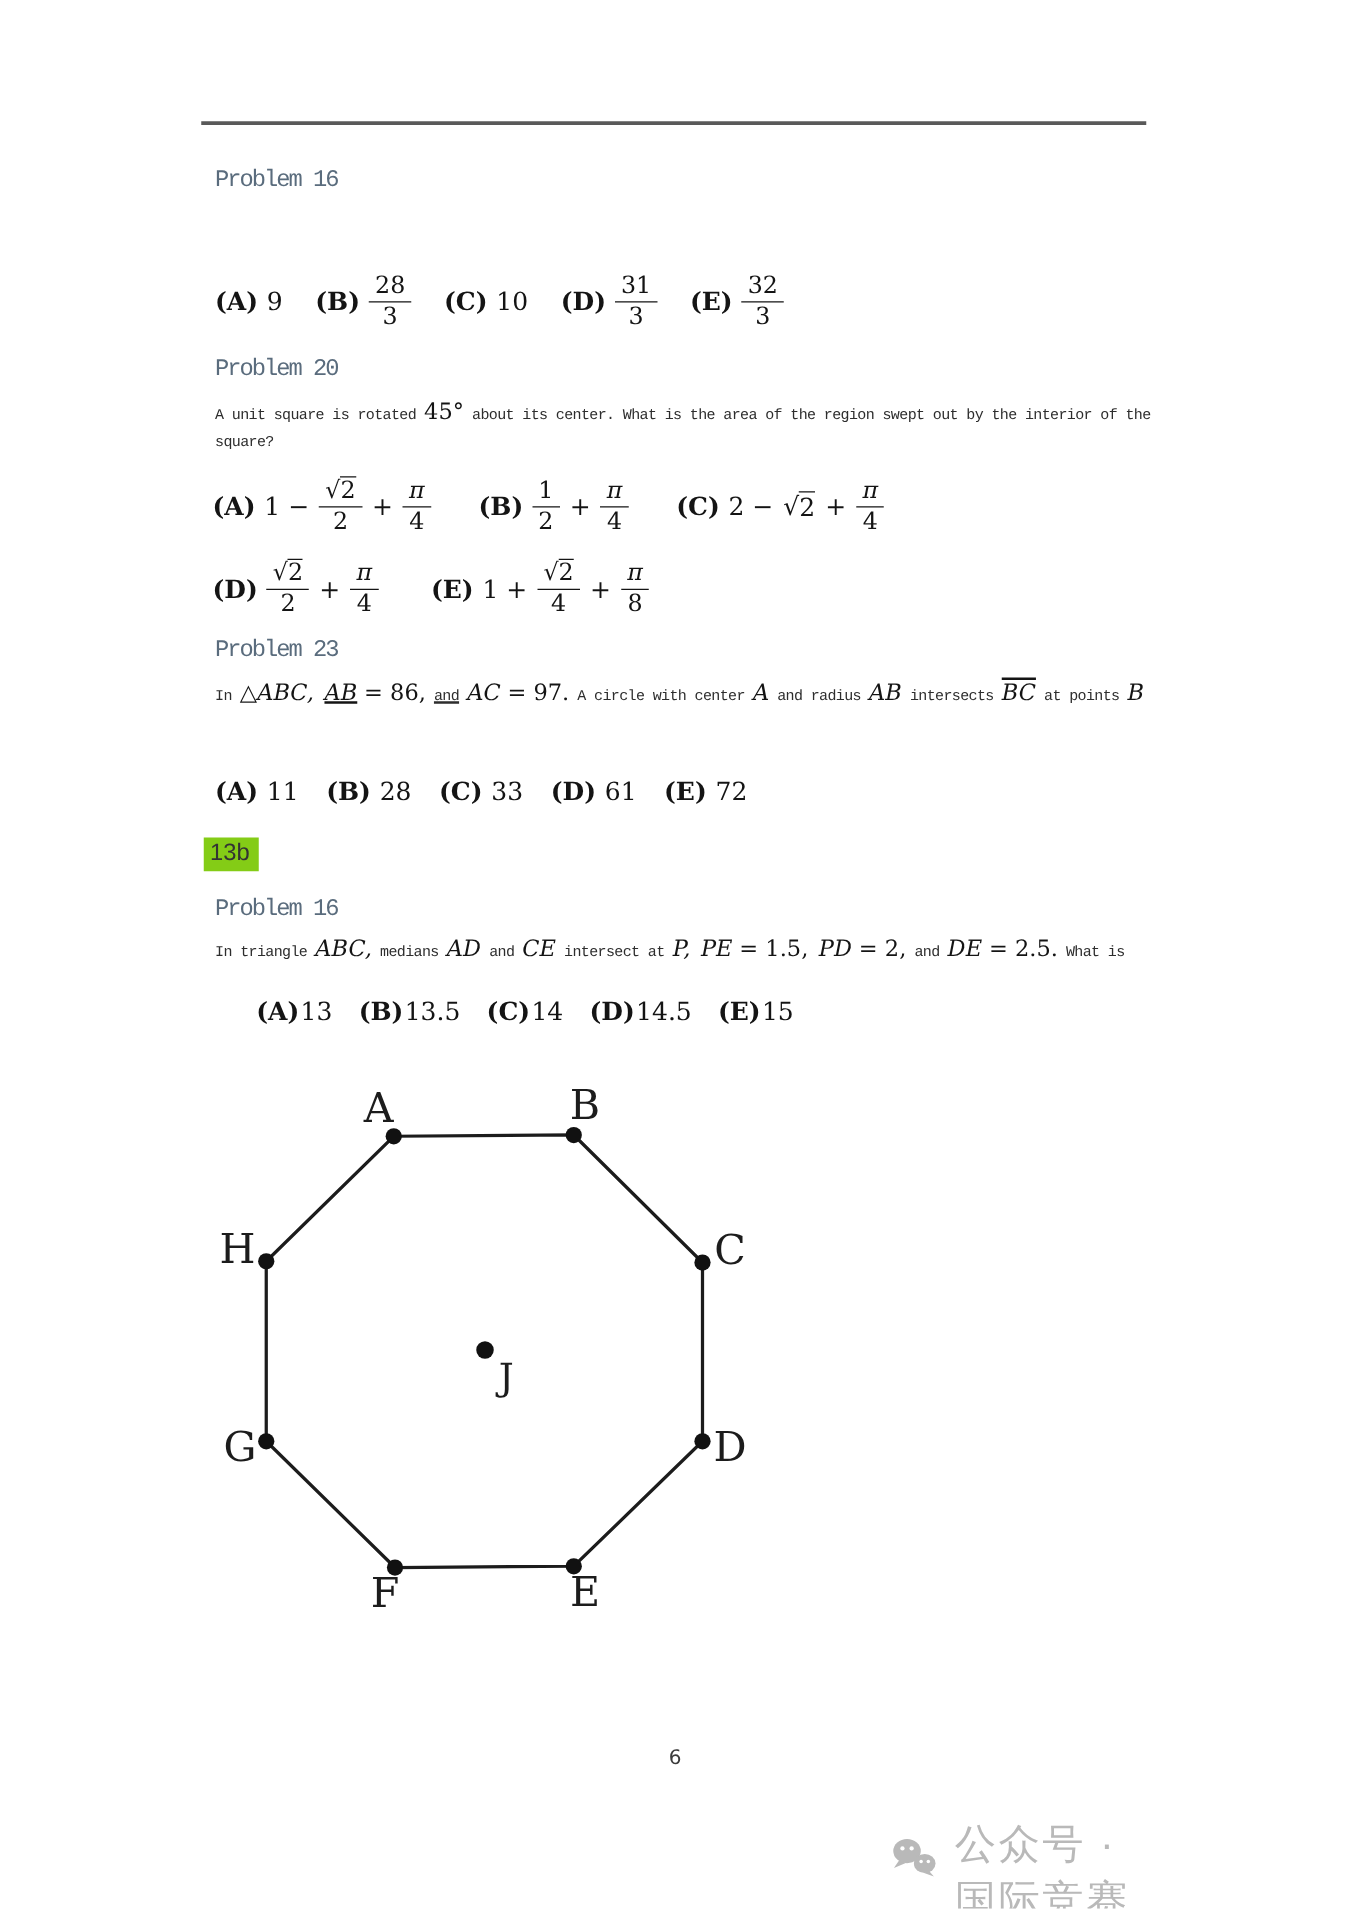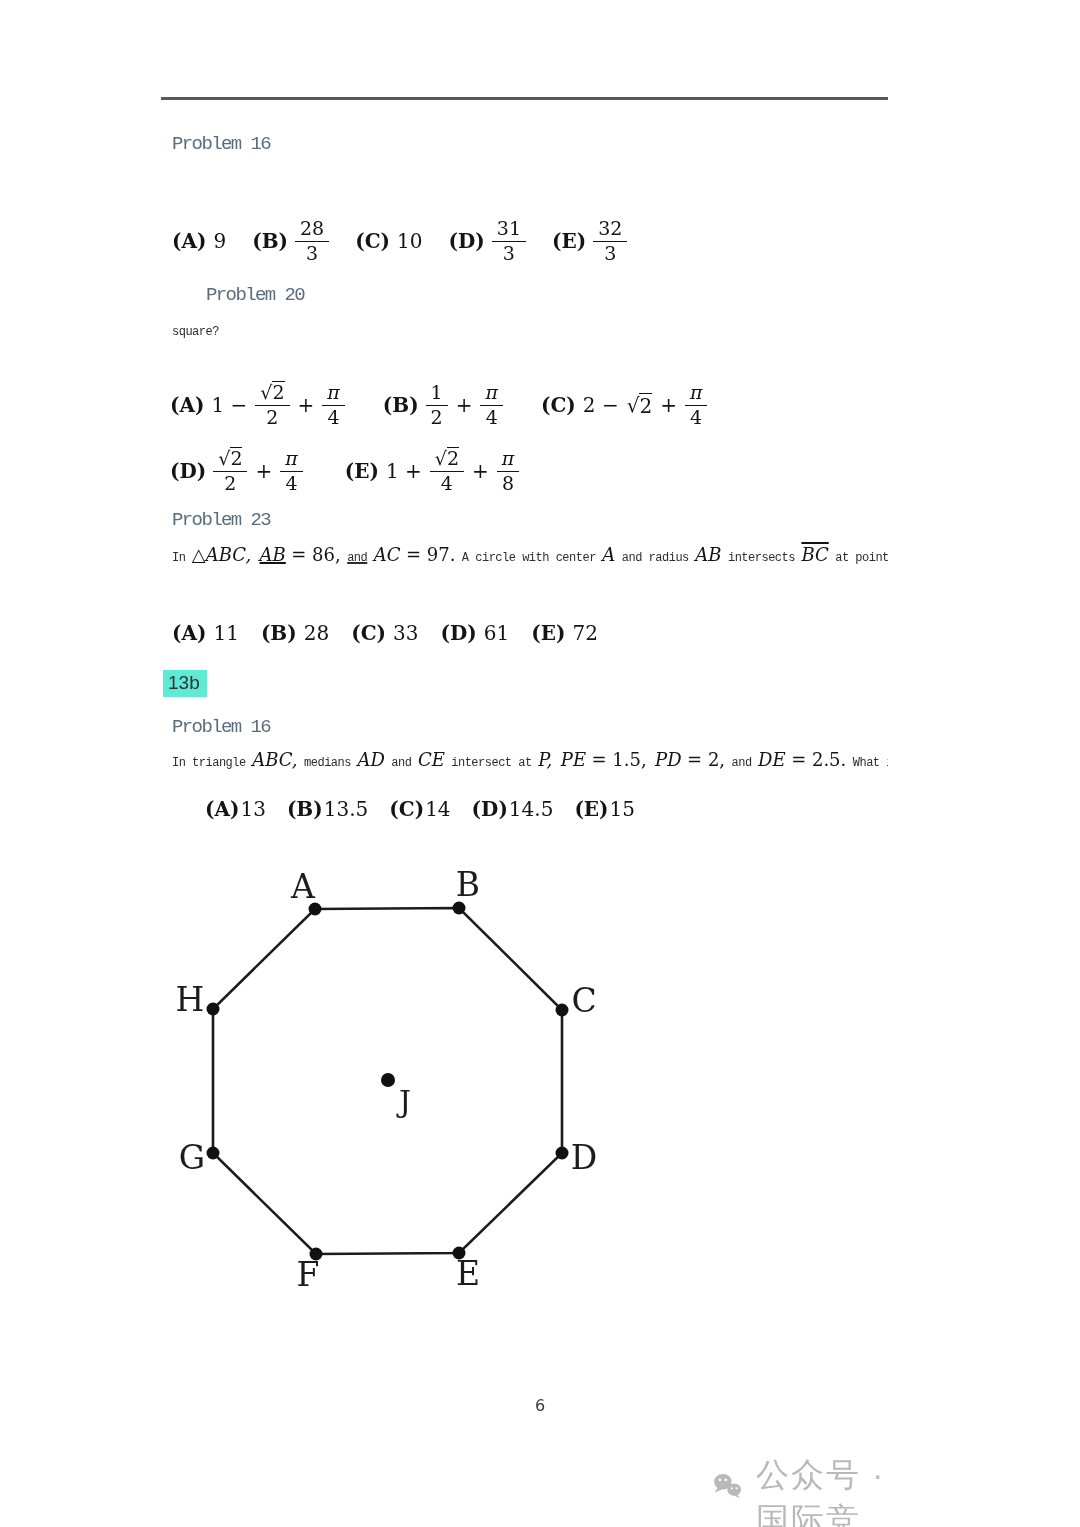--- a/index.html
+++ b/index.html
@@ -1,17 +1,17 @@
 <!DOCTYPE html>
 <html><head>
 <meta charset="utf-8">
 <style>
   html,body{margin:0;padding:0;background:#fff;}
   .page{position:relative;width:888px;height:1527px;background:#ffffff;overflow:hidden;
-        font-family:"Liberation Sans",sans-serif;}
+        font-family:"Liberation Sans",sans-serif;padding-left:41px;}
   .rule{position:absolute;left:161px;top:97px;width:756px;height:3px;background:#595959;}
   .phead{position:absolute;font-family:"Liberation Mono",monospace;font-size:19px;
          letter-spacing:-1.6px;color:#5a6c7d;white-space:nowrap;}
   .para{position:absolute;}
   .pline{white-space:nowrap;height:23px;line-height:23px;}
   .t{font-family:"Liberation Mono",monospace;font-size:12px;letter-spacing:-0.5px;color:#2d2d2d;}
   .m{font-family:"DejaVu Serif","DejaVu Sans",serif;font-size:18px;color:#141414;margin:0 2px;}
   .mi{font-style:italic;}
   .mu{font-style:normal;}
   .eq{margin-left:-1px;}
@@ -25,21 +25,21 @@
   .lbl.nosp{margin-right:1px;}
   .pre{margin-right:8px;}
   .mid{margin:0 8px;}
   .frac{display:inline-flex;flex-direction:column;align-items:center;
         font-size:19px;line-height:1.15;}
   .frac .nu{display:inline-flex;align-items:flex-end;padding:0 5px 1px;border-bottom:1.7px solid #141414;}
   .frac .de{padding-top:1px;}
   .pi{font-style:italic;}
   .sqr{border-top:1.7px solid #141414;}
   .sqin{display:inline-flex;}
-  .hl{position:absolute;left:163px;top:670px;background:#5eead4;color:#333333;
+  .hl{position:absolute;left:163px;top:670px;background:#84cc16;color:#333333;
       font-family:"Liberation Sans",sans-serif;font-size:19px;padding:3px 7px 5px 5px;line-height:1;}
   .pagenum{position:absolute;left:0;top:1396px;width:1080px;text-align:center;
            font-size:16px;color:#3c3c3c;font-family:"DejaVu Sans",sans-serif;}
   .footer{position:absolute;left:712px;top:1453px;display:flex;align-items:flex-start;height:64px;}
   .footer .brand{margin-left:14px;font-size:33px;color:#b9b9b9;letter-spacing:2px;
                  font-family:"Liberation Sans",sans-serif;}
   svg text{font-family:"DejaVu Serif","DejaVu Sans",serif;fill:#1c1c1c;}
 </style>
 </head>
 <body>
@@ -76,22 +76,27 @@
     </span>
     <span class="ans">
       <b class="lbl">(E)</b>
       <span class="frac">
           <span class="nu">32</span>
           <span class="de">3</span>
         </span>
     </span>
   </div>
 
-  <div class="phead" style="left:172px;top:284px;margin-left:34px;">Problem 20</div>
+  <div class="phead" style="left:172px;top:284px;">Problem 20</div>
   <div class="para" style="left:172px;top:318px;">
+    <div class="pline">
+      <span class="t">A unit square is rotated</span>
+      <span class="m mu">45°</span>
+      <span class="t">about its center. What is the area of the region swept out by the interior of the</span>
+    </div>
     <div class="pline">
       <span class="t">square?</span>
     </div>
   </div>
   <div class="ansrow" style="left:170px;top:374px;height:62px;gap:38px;">
     <span class="ans">
       <b class="lbl">(A)</b>
       <span class="pre">1 −</span>
       <span class="frac">
           <span class="nu">

